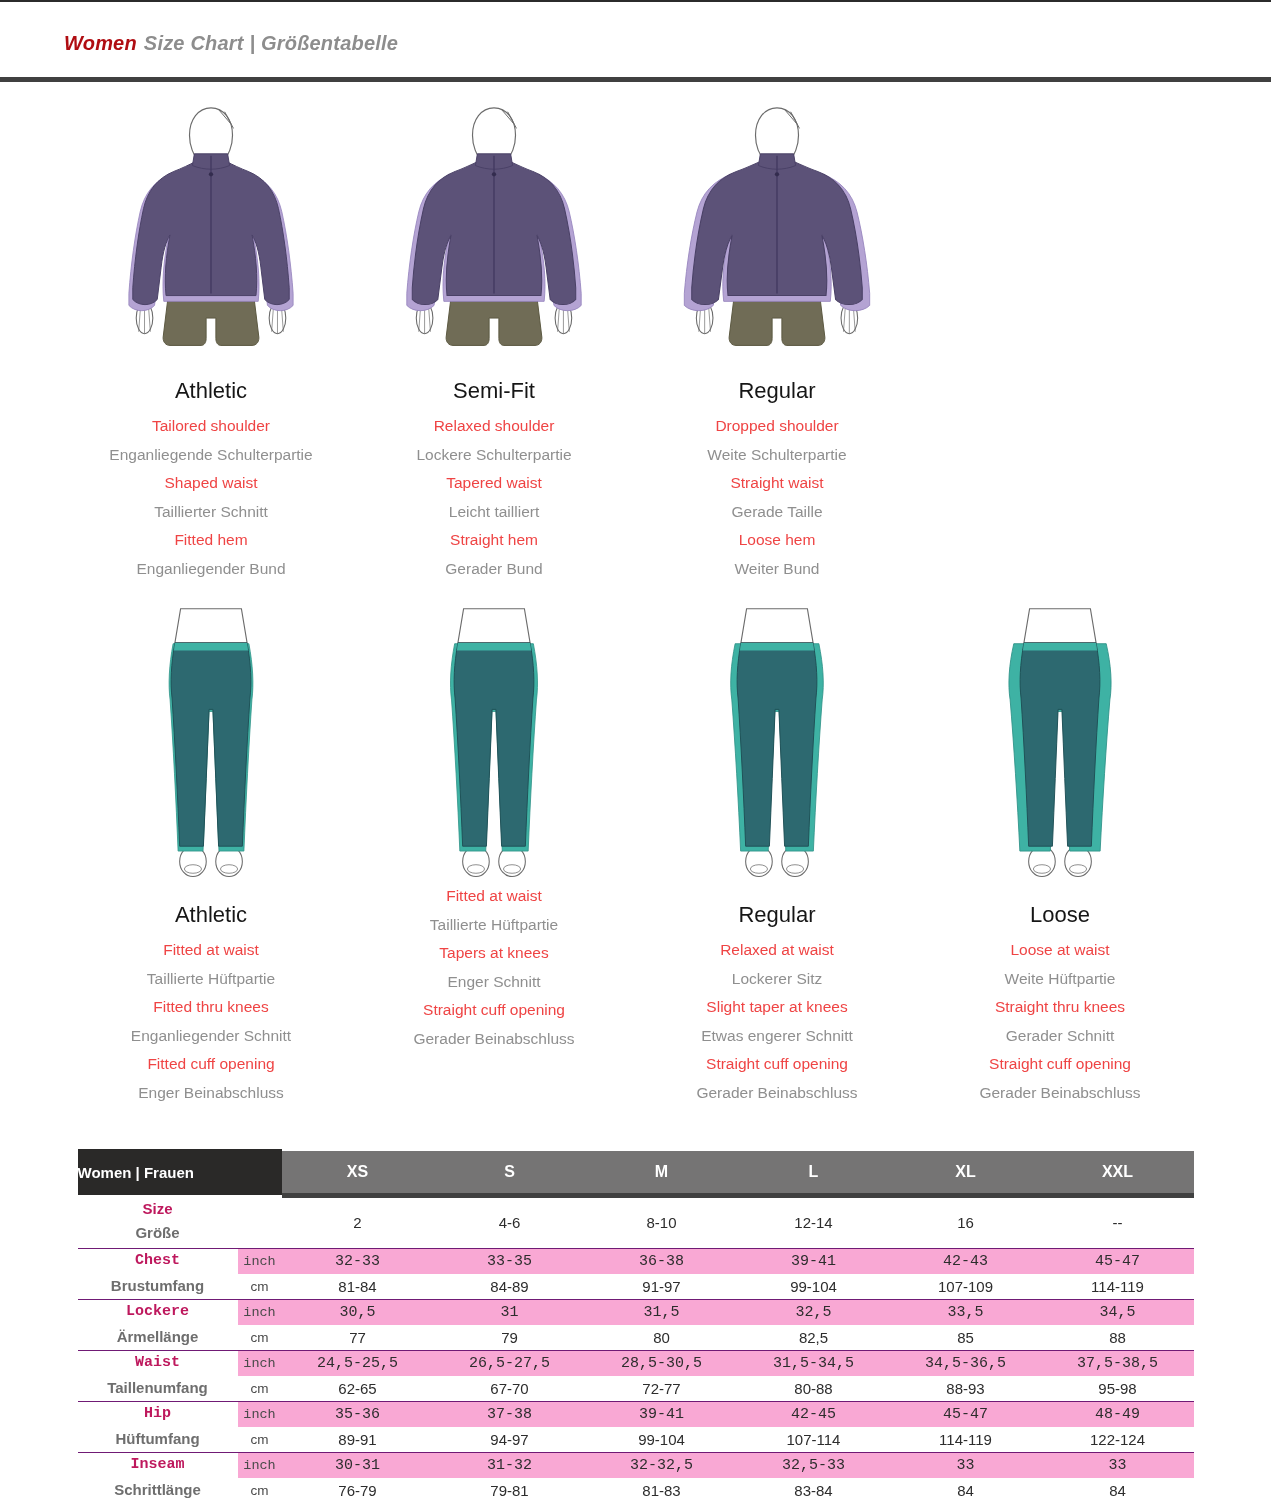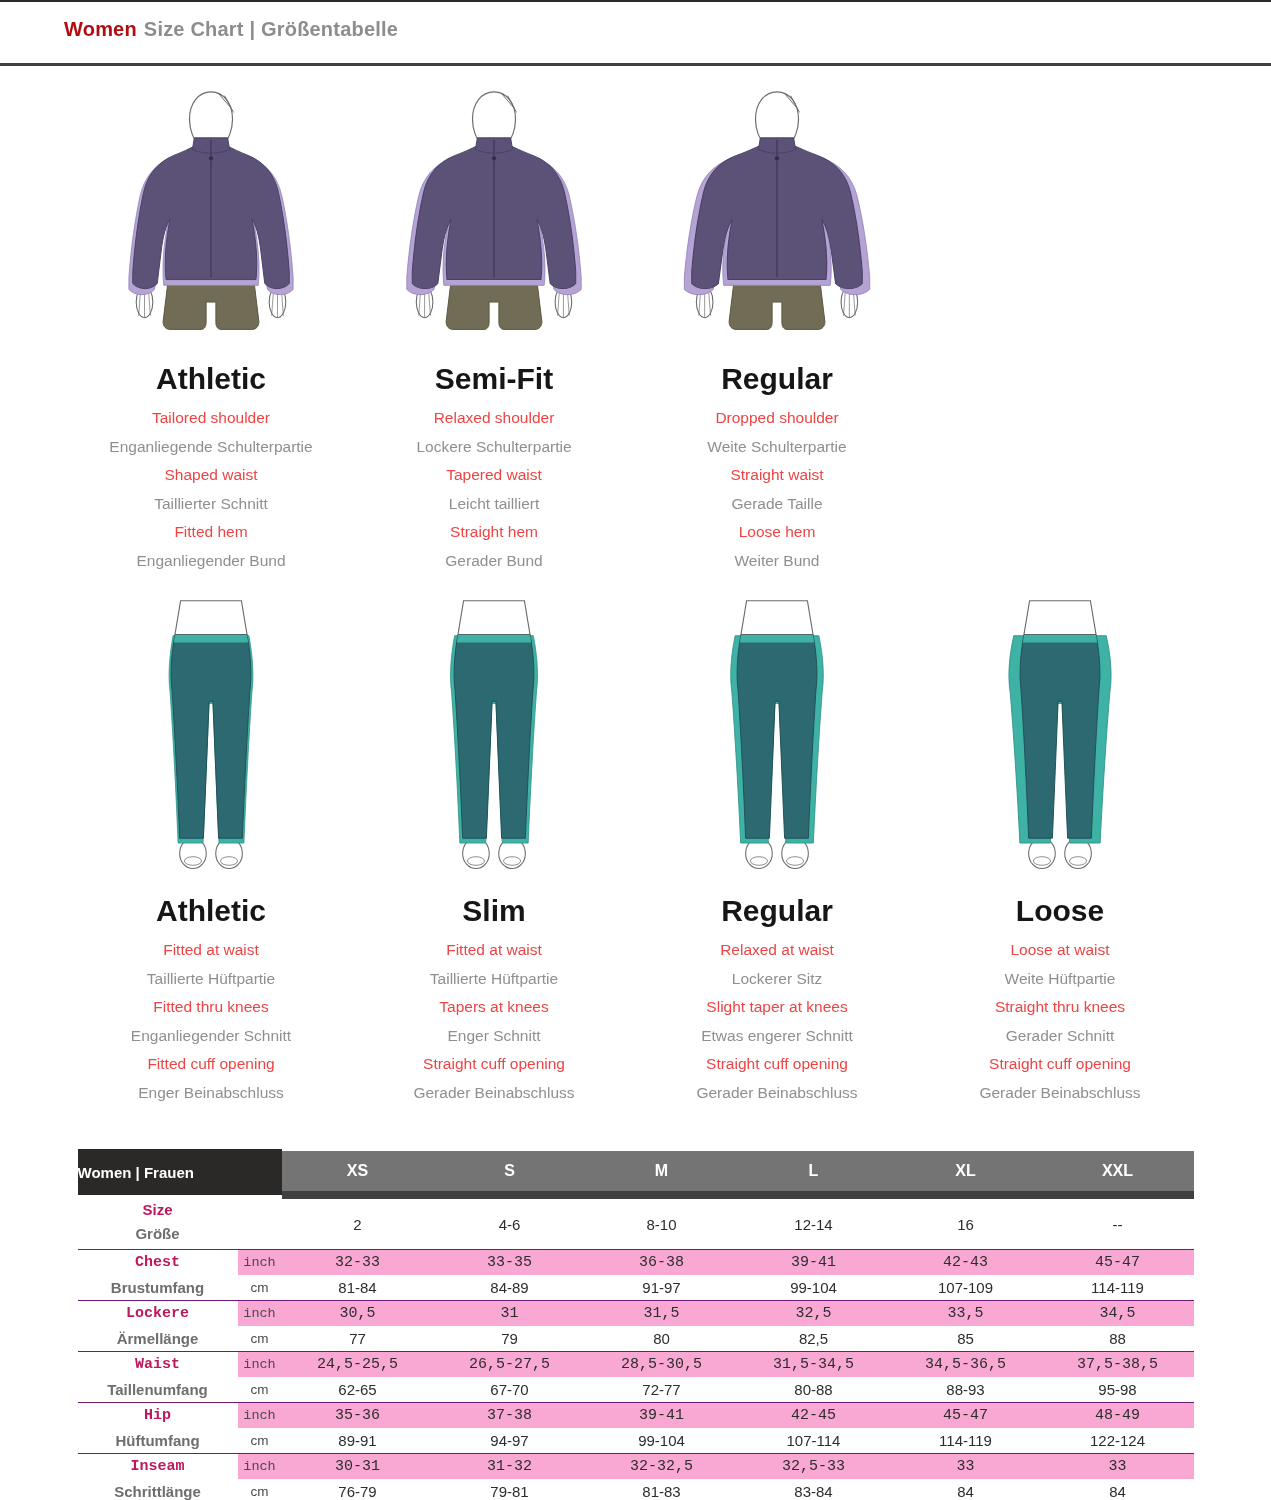--- a/index.html
+++ b/index.html
@@ -2,41 +2,41 @@
 <html><head>
 <meta charset="utf-8">
 <style>
   html,body{margin:0;padding:0;}
   body{
     width:1271px;height:1500px;overflow:hidden;background:#fff;
     border-top:2px solid #2b2b2b;box-sizing:border-box;
     font-family:"Liberation Sans", sans-serif;color:#222;
   }
   
-  .page-header{padding:16px 64px 22px 64px;border-bottom:3px solid #404040;}
+  .page-header{padding:30px 64px 22px 64px;border-bottom:5px solid #404040;font-style:italic;}
   .page-title{font-size:20px;font-weight:bold;margin:0;color:#8d8d8d;letter-spacing:.2px;}
   .page-title .brand{color:#b00d12;margin-right:7px;}
   
   .fits-grid{display:grid;grid-template-columns:repeat(4,283px);justify-content:center;}
   .section-tops{margin-top:20px;}
   .section-bottoms{margin-top:14px;}
   .fit-col{text-align:center;}
   .figure svg{display:block;margin:0 auto;}
-  .fit-title{font-size:30px;font-weight:bold;color:#161616;margin:14px 0 14px 0;}
+  .fit-title{font-size:22px;font-weight:normal;color:#161616;margin:14px 0 14px 0;}
   .fit-line{font-size:15.5px;margin:0 0 12.5px 0;line-height:16px;}
   .fit-line.en{color:#ef4444;}
   .fit-line.de{color:#8f8f8f;}
   
   .size-table{border-collapse:collapse;margin:34px auto 0 auto;table-layout:fixed;
               font-size:15px;border-bottom:1px solid #9e9e9e;}
   .c-label{width:160px;} .c-unit{width:44px;} .c-val{width:152px;}
   .size-table th,.size-table td{padding:0;vertical-align:middle;}
   th.corner{background:#2a2928;color:#fff;font-weight:bold;font-size:15px;height:46px;text-align:left;}
   th.szh{background:#757474;color:#fff;font-weight:bold;font-size:16px;
-         border-top:4px solid #fff;border-bottom:8px solid #404040;}
+         border-top:4px solid #fff;border-bottom:5px solid #404040;}
   tr.size-row th,tr.size-row td{height:50px;}
   .lbl-en{font-weight:bold;color:#be185d;line-height:24px;}
   .lbl-de{font-weight:bold;color:#6e6e6e;text-align:center;line-height:24px;}
   td.unit{font-size:13.5px;color:#4a4a4a;text-align:center;}
   td.val{color:#2d2d2d;text-align:center;}
   tr.inch-row th,tr.inch-row td{height:25px;border-top:1px solid #701a75;font-family:Liberation Mono, monospace;}
   tr.cm-row th,tr.cm-row td{height:25px;}
   tr.inch-row td{background:#f9a8d4;}
   tr.inch-row th,tr.cm-row th,tr.cm-row td{background:#fff;}
 </style>
@@ -172,21 +172,20 @@
         <path d="M78 6 L142 6 L148 42 L72 42 Z" fill="#fff" stroke="#6b6b6b" stroke-width="1.2"></path>
         <ellipse cx="91" cy="272" rx="14" ry="16" fill="#fff" stroke="#6b6b6b" stroke-width="1.1"></ellipse>
           <ellipse cx="91" cy="280" rx="9" ry="4.5" fill="none" stroke="#6b6b6b" stroke-width=".8"></ellipse>
         <ellipse cx="129" cy="272" rx="14" ry="16" fill="#fff" stroke="#6b6b6b" stroke-width="1.1"></ellipse>
           <ellipse cx="129" cy="280" rx="9" ry="4.5" fill="none" stroke="#6b6b6b" stroke-width=".8"></ellipse>
         <path d="M72 42 L148 42 C152 64 153 84 151 100 C148 145 145 205 143 256 L118 256 C116 210 114 160 112 112 L108 112 C106 160 104 210 102 256 L77 256 C75 205 72 145 69 100 C67 84 68 64 72 42 Z" transform="translate(110 0) scale(1.09 1.02) translate(-110 0)" fill="#3eb2a4" stroke="#2e9287" stroke-width=".8"></path>
         <path d="M72 42 L148 42 C152 64 153 84 151 100 C148 145 145 205 143 256 L118 256 C116 210 114 160 112 112 L108 112 C106 160 104 210 102 256 L77 256 C75 205 72 145 69 100 C67 84 68 64 72 42 Z" fill="#2d6970" stroke="#1f4f55" stroke-width="1"></path>
         <path d="M72 42 L148 42 L149 50 L71 50 Z" fill="#3eb2a4"></path>
       </svg>
     </div>
-    <h3 class="fit-title">Slim</h3>
     <p class="fit-line en">Fitted at waist</p>
     <p class="fit-line de">Taillierte Hüftpartie</p>
     <p class="fit-line en">Tapers at knees</p>
     <p class="fit-line de">Enger Schnitt</p>
     <p class="fit-line en">Straight cuff opening</p>
     <p class="fit-line de">Gerader Beinabschluss</p>
   </div>
 
   <div class="fit-col">
     <div class="figure">

